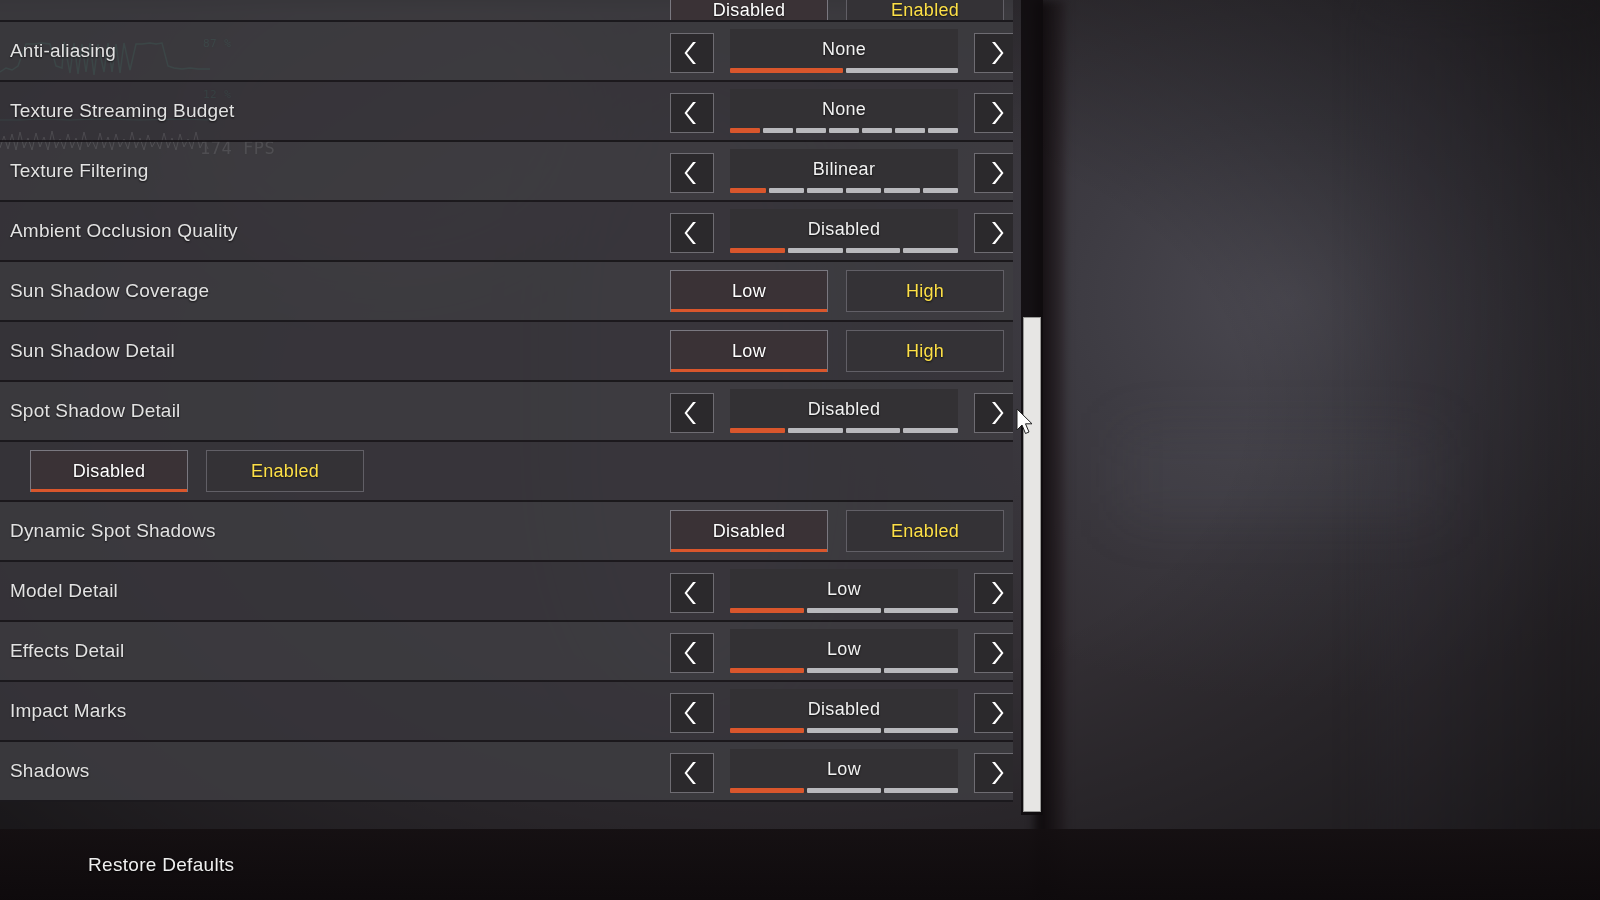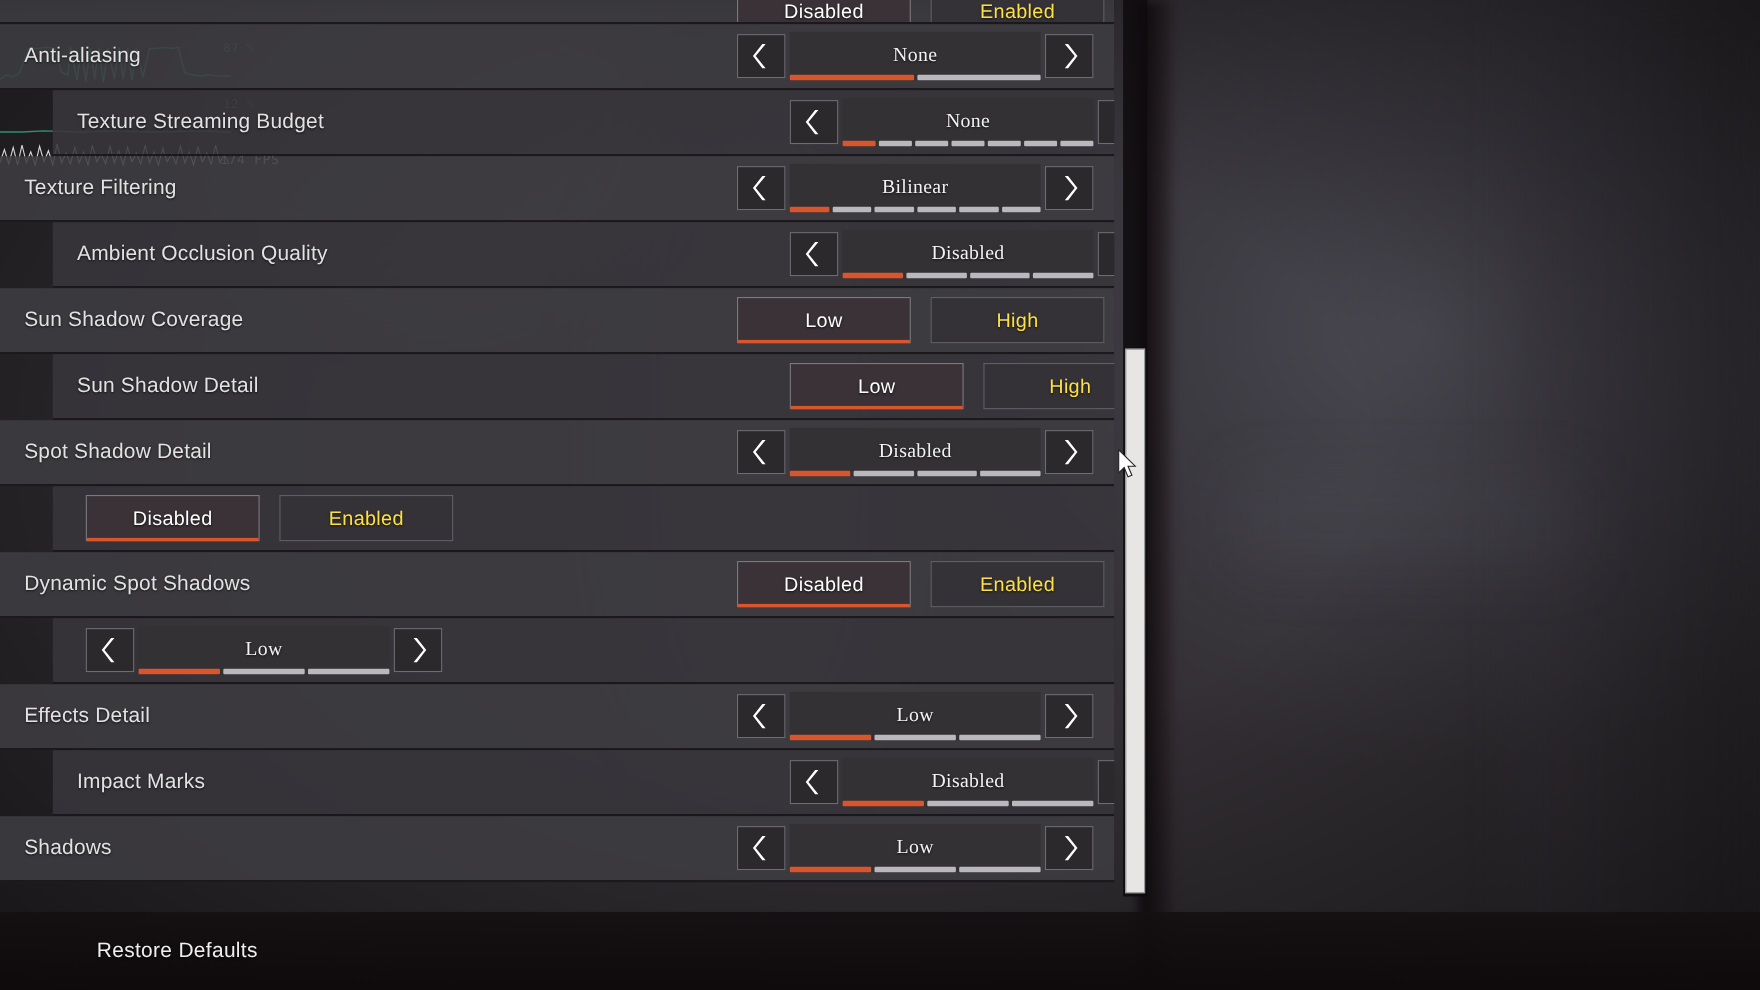--- a/index.html
+++ b/index.html
@@ -77,74 +77,73 @@
     font-size: 11px;
     letter-spacing: 0.5px;
     color: #2f8f74;
     text-shadow: 0 0 2px rgba(0,0,0,0.8);
   }
   .perf-label.cpu { left: 203px; top: 9px; }
   .perf-label.gpu { left: 203px; top: 60px; }
   .perf-label.fps {
     left: 200px; top: 110px;
     color: #cfcfcf;
-    font-size: 12px;
+    font-size: 17px;
   }
 
   
   .settings-panel {
     position: absolute;
     left: 0; top: 0;
     width: 1013px;
     height: 815px;
     overflow: hidden;
   }
 
   .row {
     position: relative;
     height: 60px;
     box-sizing: border-box;
     display: flex;
     align-items: center;
     background: rgba(62,60,65,0.88);
     border-bottom: 2px solid rgba(22,20,23,0.85);
   }
-  .row.alt { background: rgba(56,54,59,0.88); margin-left: 48px; }
+  .row.alt { background: rgba(56,54,59,0.88); }
   .row.partial {
     height: 22px;
     border-bottom: 2px solid rgba(22,20,23,0.85);
     overflow: hidden;
   }
 
   .row-label {
     flex: 0 0 auto;
     width: 640px;
-    padding-left: 22px;
+    padding-left: 10px;
     box-sizing: border-box;
     color: #e2e2e2;
     font-size: 19px;
     letter-spacing: 0.2px;
     white-space: nowrap;
     text-shadow: 0 1px 2px rgba(0,0,0,0.7);
   }
 
   .row-control {
     flex: 1 1 auto;
     display: flex;
     align-items: center;
     height: 100%;
   }
 
   
   .stepper {
     display: flex;
-    align-items: center;
-    gap: 4px;
+    align-items: flex-end;
+    gap: 16px;
     padding-left: 30px;
-    font-family: Liberation Serif, serif;
   }
   .arrow-btn {
     width: 44px;
     height: 40px;
     background: #2b292c;
     border: 1px solid #6e6c72;
     display: flex;
     align-items: center;
     justify-content: center;
     box-sizing: border-box;
@@ -496,20 +495,21 @@
               <div class="toggle-opt selected">
                 <span class="toggle-text">Disabled</span>
               </div>
               <div class="toggle-opt">
                 <span class="toggle-text">Enabled</span>
               </div>
             </div>
           </div>
         </div>
         <div class="row alt">
+          <div class="row-label">Model Detail</div>
           <div class="row-control">
             <div class="stepper">
               <div class="arrow-btn">
                 <svg width="20" height="26" viewBox="0 0 20 26">
                   <path d="M14,2 L5,13 L14,24 L11,24 L2.5,13 L11,2 Z" fill="#ffffff"></path>
                 </svg>
               </div>
               <div class="value-box">
                 <span class="value-text">Low</span>
                 <div class="seg-track">

